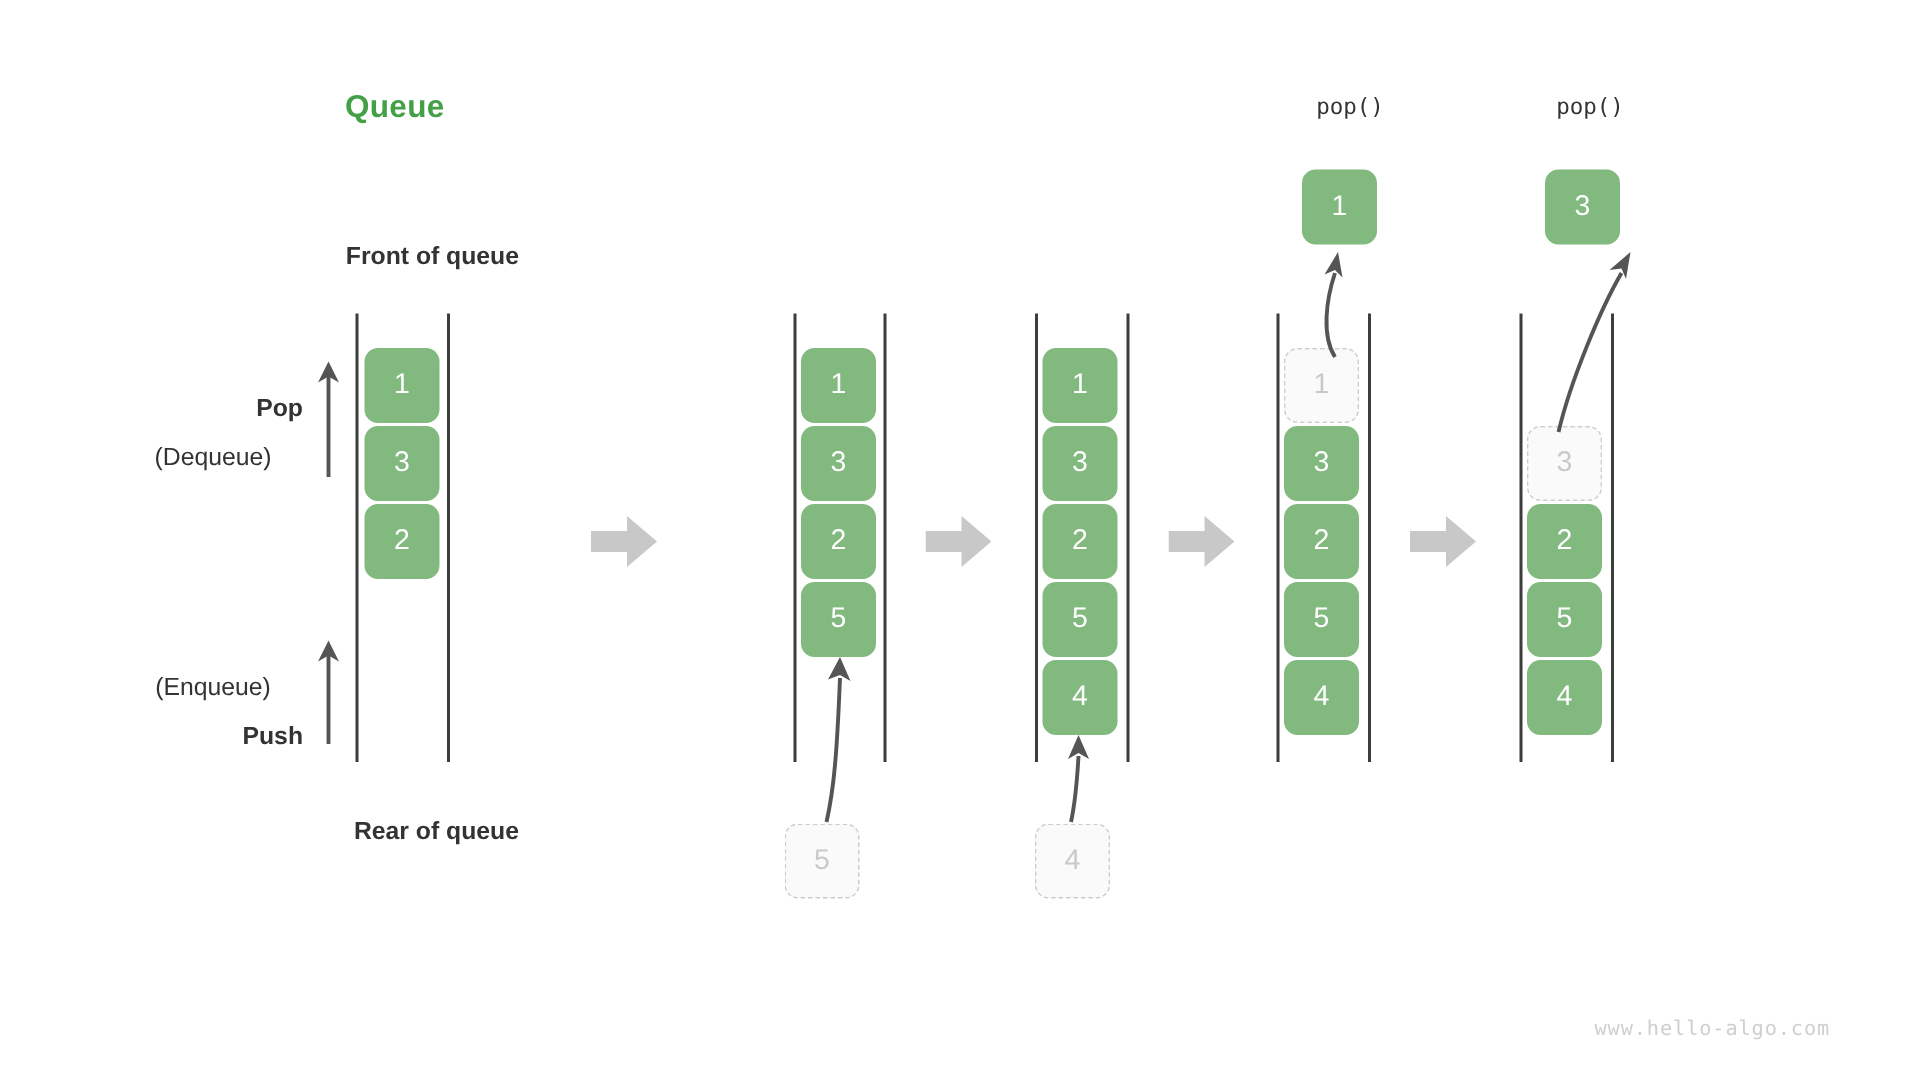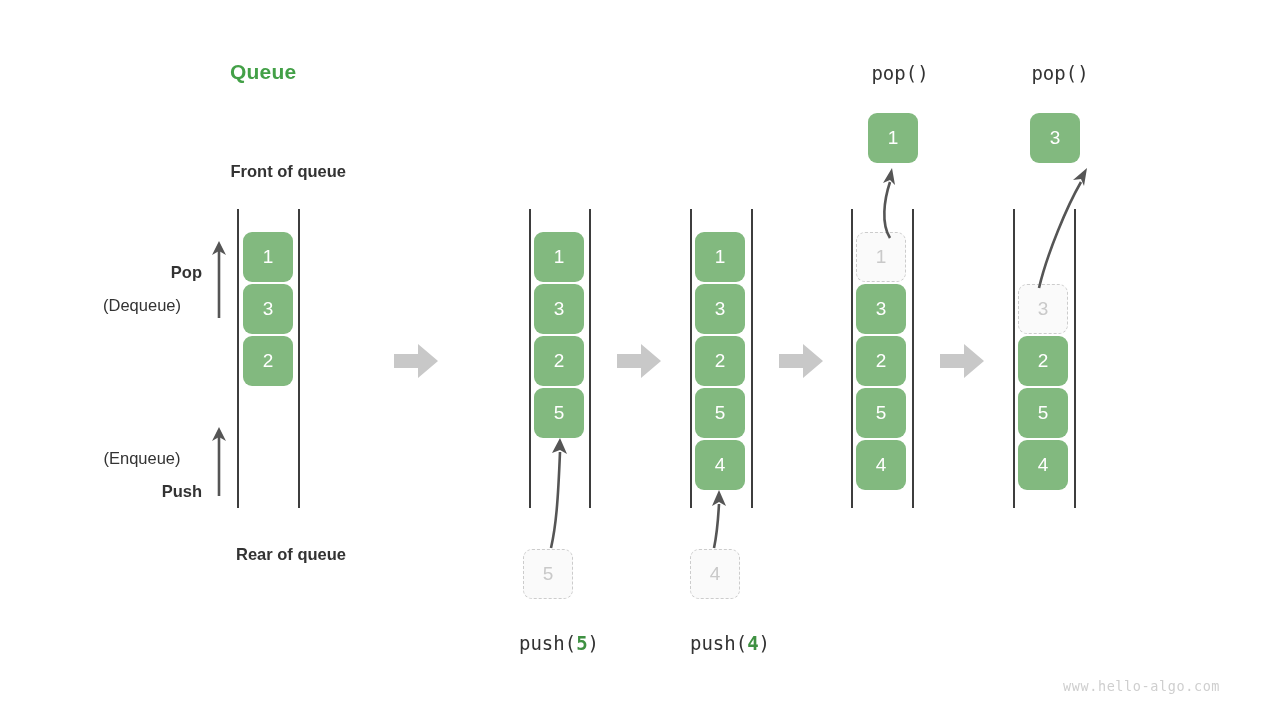--- a/index.html
+++ b/index.html
@@ -18,21 +18,21 @@
   .lbl-bold{
     position:absolute;font-weight:bold;font-size:16.5px;color:#333333;
     white-space:nowrap;text-align:right;
   }
   .lbl-plain{
     position:absolute;font-weight:normal;font-size:16.5px;color:#333333;
     white-space:nowrap;text-align:center;
   }
   .mono{
     position:absolute;font-family:"DejaVu Sans Mono","Liberation Mono",monospace;
-    font-size:19px;color:#333333;white-space:nowrap;text-align:center;
+    font-size:15px;color:#333333;white-space:nowrap;text-align:center;
   }
   .mono .hl{color:#3f9142;font-weight:bold;}
   .watermark{
     position:absolute;font-family:"DejaVu Sans Mono","Liberation Mono",monospace;
     font-size:13.5px;color:#cfcfcf;letter-spacing:.6px;white-space:nowrap;
   }
 
   
   .rail{position:absolute;width:1.6px;background:#3d3d3d;}
 
@@ -102,23 +102,20 @@
   <div class="cell" style="left:534px;top:336px;">2</div>
   <div class="cell" style="left:534px;top:388px;">5</div>
 
   <div class="cell ghost" style="left:523px;top:549px;">5</div>
 
   <svg class="thinsvg" style="left:530px;top:430px;" width="70" height="120">
     <path d="M21 118 C26 96 28 72 30 22" stroke="#555555" stroke-width="2.6" fill="none"></path>
     <path d="M30 8 L37 24 L30 20 L22 23 Z" fill="#555555"></path>
   </svg>
 
-  <div class="mono" style="left:459px;top:632px;width:200px;">
-    <span>push(</span><span class="hl">5</span><span>)</span>
-  </div>
 
   <svg class="blockarrow" style="left:617px;top:344px;" viewBox="0 0 44 34">
     <path d="M0 10 H24 V0 L44 17 L24 34 V24 H0 Z" fill="#c8c8c8"></path>
   </svg>
 
   <div class="rail" style="left:690px;top:209px;height:299px;"></div>
   <div class="rail" style="left:751px;top:209px;height:299px;"></div>
 
   <div class="cell" style="left:695px;top:232px;">1</div>
   <div class="cell" style="left:695px;top:284px;">3</div>
@@ -126,23 +123,20 @@
   <div class="cell" style="left:695px;top:388px;">5</div>
   <div class="cell" style="left:695px;top:440px;">4</div>
 
   <div class="cell ghost" style="left:690px;top:549px;">4</div>
 
   <svg class="thinsvg" style="left:692px;top:482px;" width="60" height="68">
     <path d="M22 66 C25 52 26 40 27 22" stroke="#555555" stroke-width="2.6" fill="none"></path>
     <path d="M27 8 L34 24 L27 20 L20 24 Z" fill="#555555"></path>
   </svg>
 
-  <div class="mono" style="left:630px;top:632px;width:200px;">
-    <span>push(</span><span class="hl">4</span><span>)</span>
-  </div>
 
   <svg class="blockarrow" style="left:779px;top:344px;" viewBox="0 0 44 34">
     <path d="M0 10 H24 V0 L44 17 L24 34 V24 H0 Z" fill="#c8c8c8"></path>
   </svg>
 
   <div class="mono" style="left:800px;top:62px;width:200px;">pop()</div>
 
   <div class="cell popped" style="left:868px;top:113px;">1</div>
 
   <div class="rail" style="left:851px;top:209px;height:299px;"></div>

